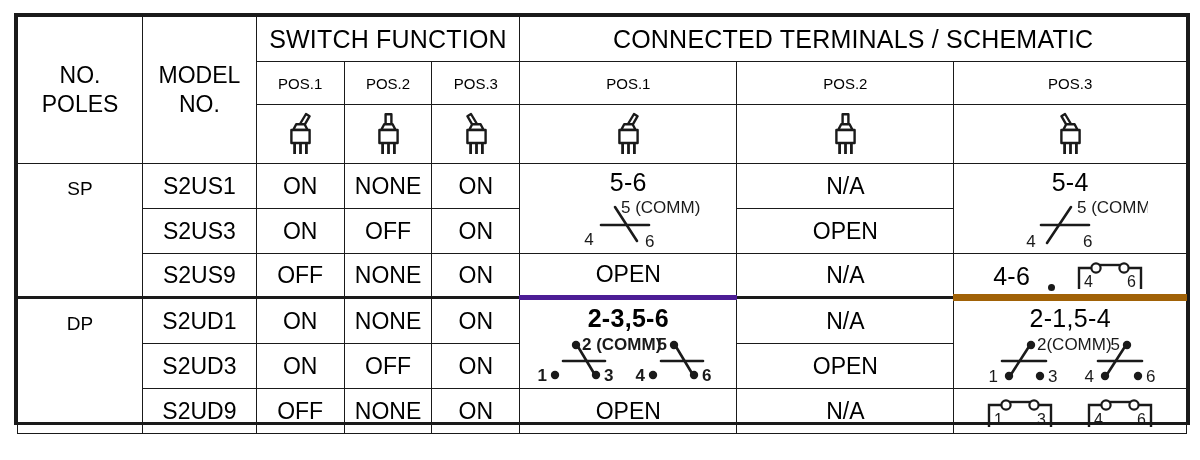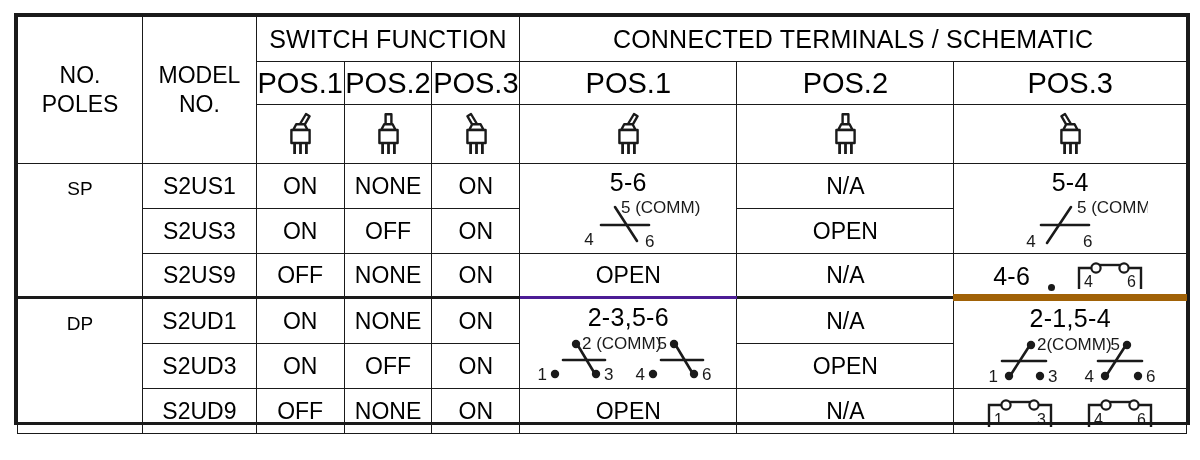--- a/index.html
+++ b/index.html
@@ -51,21 +51,21 @@
   
   .hdr-group {
     font-size: 25px;
     letter-spacing: 0.2px;
   }
   .hdr-stub {
     font-size: 23px;
     line-height: 1.25;
   }
   .hdr-pos {
-    font-size: 29px;
+    font-size: 15px;
   }
 
   
   .cell-txt {
     font-size: 23px;
   }
   .model {
     font-size: 23px;
   }
   .poles {
@@ -332,21 +332,21 @@
           </td>
         </tr>
 
         <tr>
           <td rowspan="3" class="poles" style="vertical-align:top;padding-top:14px;border-top:3px solid #1a1a1a;">DP</td>
           <td class="model" style="height:44px;border-top:3px solid #1a1a1a;">S2UD1</td>
           <td class="cell-txt" style="border-top:3px solid #1a1a1a;">ON</td>
           <td class="cell-txt" style="border-top:3px solid #1a1a1a;">NONE</td>
           <td class="cell-txt" style="border-top:3px solid #1a1a1a;">ON</td>
 
-          <td rowspan="2" class="schem-cell" style="border-top:3px solid #4c1d95;">
+          <td rowspan="2" class="schem-cell" style="border-top:5px solid #4c1d95;font-weight:bold;">
             <div class="schem-stack">
               <div class="terms-label">2-3,5-6</div>
               <svg width="198" height="52" viewBox="0 0 198 52">
 
                 <line x1="48" y1="12" x2="66" y2="42" stroke="#1a1a1a" stroke-width="2.6" stroke-linecap="round"></line>
                 <line x1="34" y1="28" x2="76" y2="28" stroke="#1a1a1a" stroke-width="2.6" stroke-linecap="round"></line>
                 <circle cx="47" cy="12" r="4.2" fill="#1a1a1a"></circle>
                 <circle cx="67" cy="42" r="4.2" fill="#1a1a1a"></circle>
                 <circle cx="26" cy="42" r="4.2" fill="#1a1a1a"></circle>
                 <text x="18" y="48" font-family="Liberation Sans, sans-serif" font-size="17" fill="#1a1a1a" text-anchor="end">1</text>

